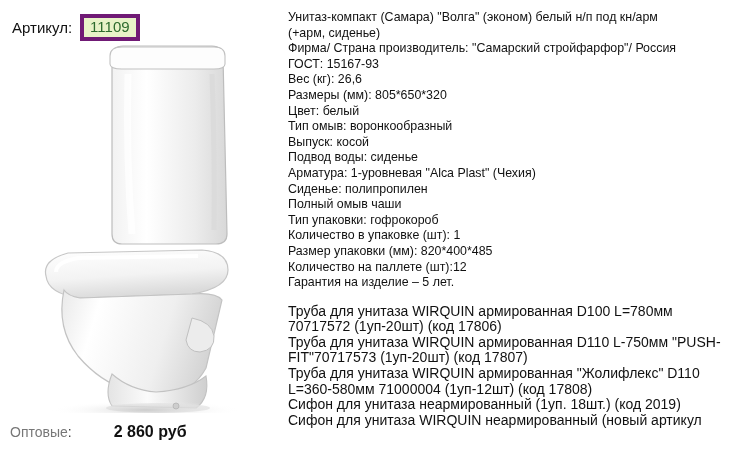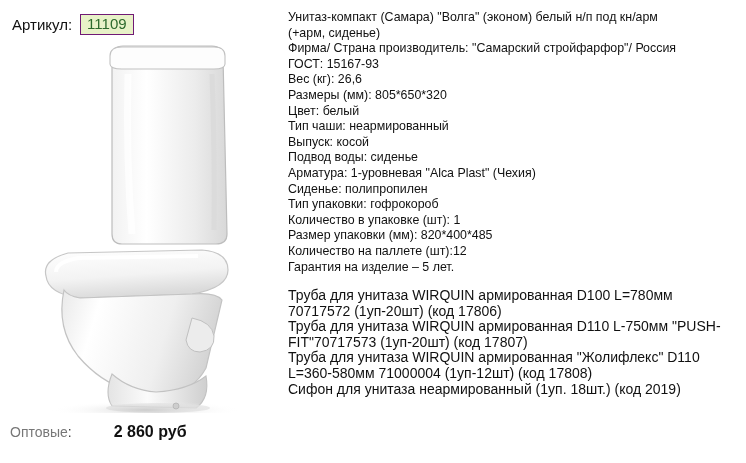--- a/index.html
+++ b/index.html
@@ -39,21 +39,21 @@
   }
   .sku-label {
     font-size: 15px;
     color: #111;
     white-space: nowrap;
   }
   .sku-value {
     font-size: 15px;
     color: #2d6a2d;
     background: #e8f2c8;
-    border: 1px solid #701a75;
+    border: 4px solid #701a75;
     padding: 1px 6px 2px 6px;
     line-height: 16px;
     white-space: nowrap;
   }
 
   
   .toilet-wrap {
     position: absolute;
     left: 0;
     top: 38px;
@@ -194,36 +194,38 @@
 
   <div class="right-col">
 
     <div class="spec-line">Унитаз-компакт (Самара) "Волга" (эконом) белый н/п под кн/арм</div>
     <div class="spec-line">(+арм, сиденье)</div>
     <div class="spec-line">Фирма/ Страна производитель: "Самарский стройфарфор"/ Россия</div>
     <div class="spec-line">ГОСТ: 15167-93</div>
     <div class="spec-line">Вес (кг): 26,6</div>
     <div class="spec-line">Размеры (мм): 805*650*320</div>
     <div class="spec-line">Цвет: белый</div>
-    <div class="spec-line">Тип чаши: неармированный</div>
+    <div class="spec-line">Тип омыв: воронкообразный</div>
     <div class="spec-line">Выпуск: косой</div>
     <div class="spec-line">Подвод воды: сиденье</div>
     <div class="spec-line">Арматура: 1-уровневая "Alca Plast" (Чехия)</div>
     <div class="spec-line">Сиденье: полипропилен</div>
+    <div class="spec-line">Полный омыв чаши</div>
     <div class="spec-line">Тип упаковки: гофрокороб</div>
     <div class="spec-line">Количество в упаковке (шт): 1</div>
     <div class="spec-line">Размер упаковки (мм): 820*400*485</div>
     <div class="spec-line">Количество на паллете (шт):12</div>
     <div class="spec-line">Гарантия на изделие – 5 лет.</div>
 
     <div class="spacer"></div>
 
     <div class="related-line">Труба для унитаза WIRQUIN армированная D100 L=780мм</div>
     <div class="related-line">70717572 (1уп-20шт) (код 17806)</div>
     <div class="related-line">Труба для унитаза WIRQUIN армированная D110 L-750мм "PUSH-</div>
     <div class="related-line">FIT"70717573 (1уп-20шт) (код 17807)</div>
     <div class="related-line">Труба для унитаза WIRQUIN армированная "Жолифлекс" D110</div>
     <div class="related-line">L=360-580мм 71000004 (1уп-12шт) (код 17808)</div>
     <div class="related-line">Сифон для унитаза неармированный (1уп. 18шт.) (код 2019)</div>
+    <div class="related-line">Сифон для унитаза WIRQUIN неармированный (новый артикул</div>
 
   </div>
 
 </div>
 
 </body></html>

